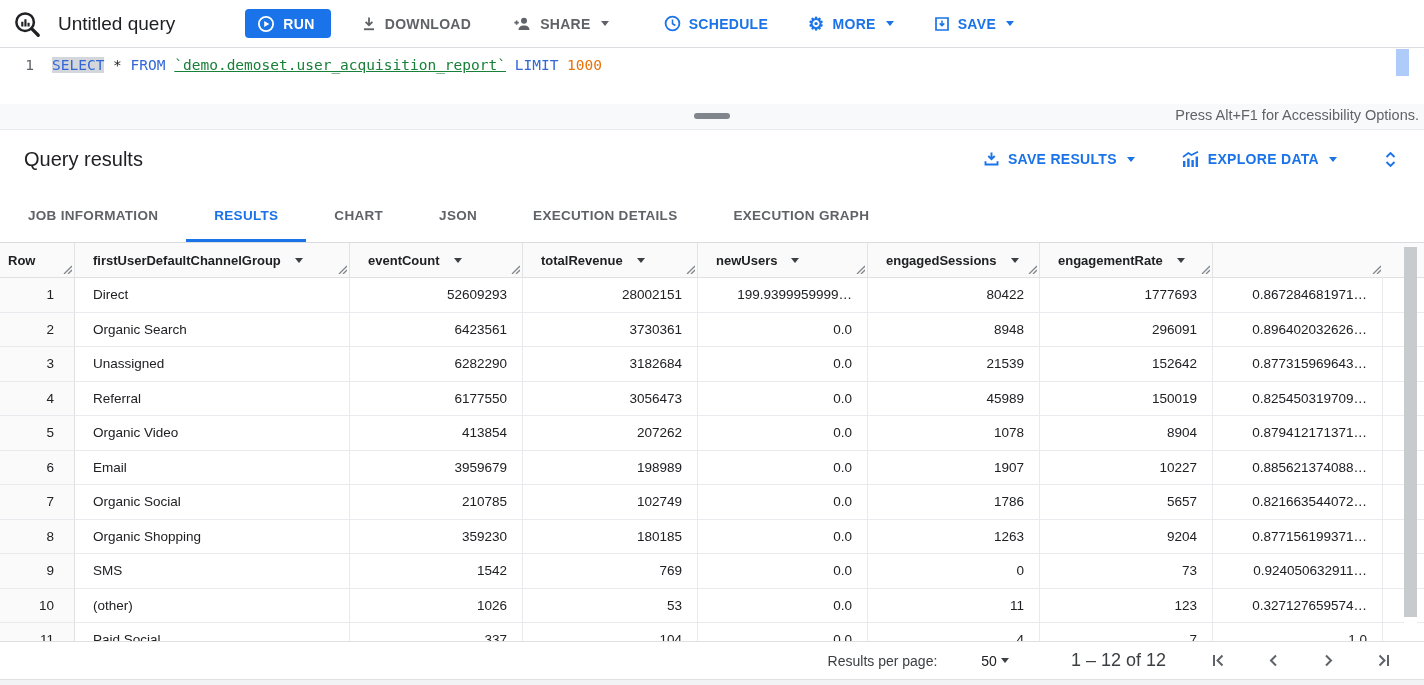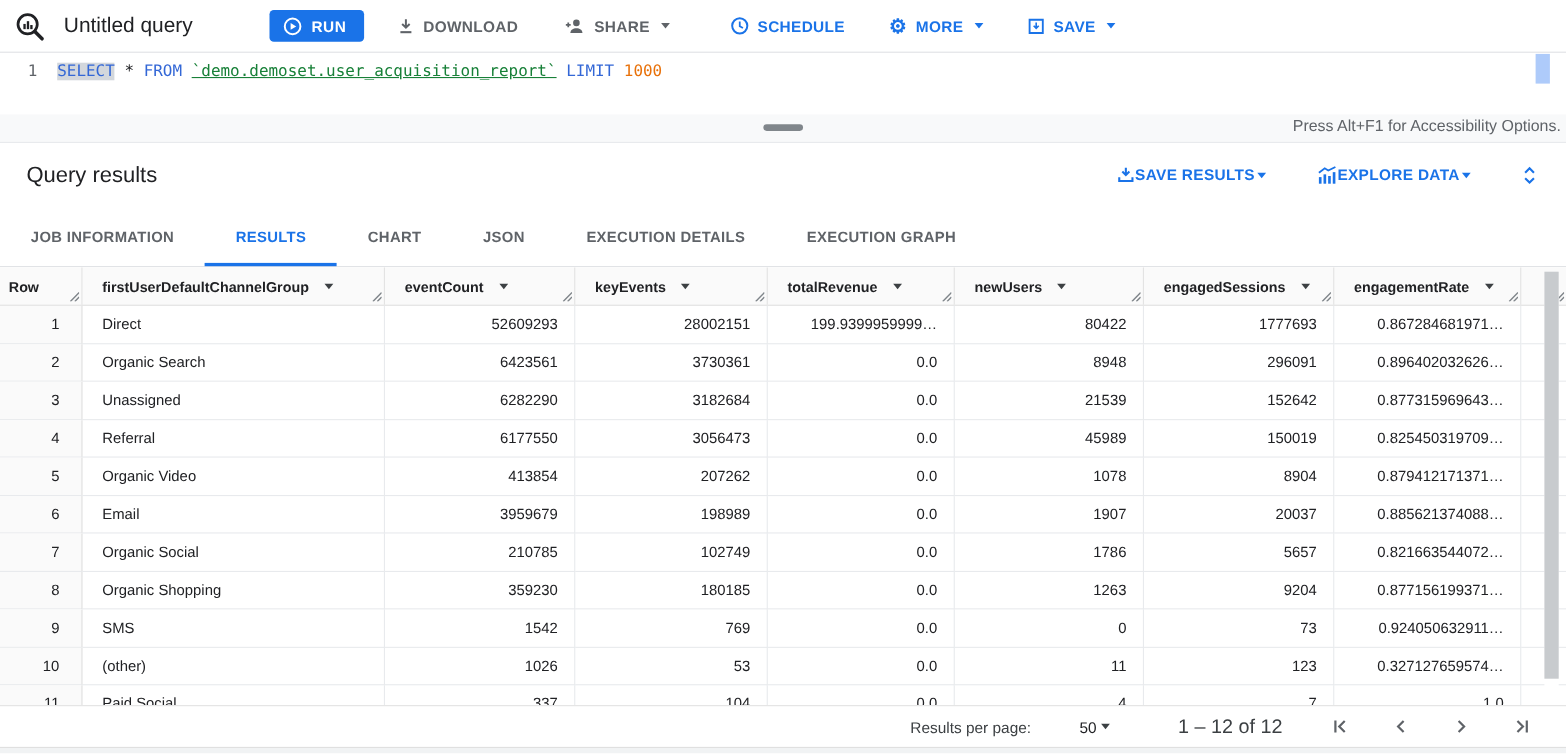--- a/index.html
+++ b/index.html
@@ -36,21 +36,21 @@
 
   
   .splitter { height:26px; flex:0 0 26px; background:#f8f9fa; border-bottom:1px solid #e8eaed; position:relative; }
   .drag-pill { position:absolute; left:calc(50% - 18px); top:9px; width:36px; height:6px; border-radius:3px; background:#80868b; cursor:row-resize; }
   .a11y-hint { position:absolute; right:5px; top:3px; font-size:14.5px; color:#5f6368; }
 
   
   .results-header { height:58px; flex:0 0 58px; display:flex; align-items:center; padding:0 26px 0 24px; background:#fff; }
   .qr-title { font-size:20px; color:#202124; }
   .qr-actions { margin-left:auto; display:flex; align-items:center; gap:46px; }
-  .qr-btn { display:inline-flex; align-items:center; color:#1a73e8; font-size:14px; font-weight:bold; letter-spacing:.3px;
+  .qr-btn { display:inline-flex; align-items:center; gap:8px; color:#1a73e8; font-size:14px; font-weight:bold; letter-spacing:.3px;
             background:none; border:none; cursor:pointer; font-family:"Liberation Sans",sans-serif; }
 
   
   .tabs { height:55px; flex:0 0 55px; display:flex; align-items:stretch; border-bottom:1px solid #dadce0; background:#fff; }
   .tab { position:relative; display:flex; align-items:center; padding:0 28px; font-size:13.5px; font-weight:bold; letter-spacing:.3px;
          color:#5f6368; cursor:pointer; white-space:nowrap; }
   .tab.active { color:#1a73e8; }
   .tab.active::after { content:""; position:absolute; left:0; right:0; bottom:0; height:3px; background:#1a73e8; }
 
   
@@ -229,27 +229,20 @@
             <path d="M1 9 L9 1 M5 9 L9 5" stroke="#80868b" stroke-width="1.3" fill="none"></path>
           </svg>
       </div>
       <div class="th c2">
         <span>eventCount</span>
         <span class="sort-caret"></span>
         <svg class="grip" width="9" height="9" viewBox="0 0 9 9">
             <path d="M1 9 L9 1 M5 9 L9 5" stroke="#80868b" stroke-width="1.3" fill="none"></path>
           </svg>
       </div>
-      <div class="th c3">
-        <span>keyEvents</span>
-        <span class="sort-caret"></span>
-        <svg class="grip" width="9" height="9" viewBox="0 0 9 9">
-            <path d="M1 9 L9 1 M5 9 L9 5" stroke="#80868b" stroke-width="1.3" fill="none"></path>
-          </svg>
-      </div>
       <div class="th c4">
         <span>totalRevenue</span>
         <span class="sort-caret"></span>
         <svg class="grip" width="9" height="9" viewBox="0 0 9 9">
             <path d="M1 9 L9 1 M5 9 L9 5" stroke="#80868b" stroke-width="1.3" fill="none"></path>
           </svg>
       </div>
       <div class="th c5">
         <span>newUsers</span>
         <span class="sort-caret"></span>
@@ -333,21 +326,21 @@
           <div class="td num">0.879412171371…</div>
           <div class="td filler"></div>
         </div>
         <div class="tr">
           <div class="td rownum">6</div>
           <div class="td">Email</div>
           <div class="td num">3959679</div>
           <div class="td num">198989</div>
           <div class="td num">0.0</div>
           <div class="td num">1907</div>
-          <div class="td num">20037</div>
+          <div class="td num">10227</div>
           <div class="td num">0.885621374088…</div>
           <div class="td filler"></div>
         </div>
         <div class="tr">
           <div class="td rownum">7</div>
           <div class="td">Organic Social</div>
           <div class="td num">210785</div>
           <div class="td num">102749</div>
           <div class="td num">0.0</div>
           <div class="td num">1786</div>

